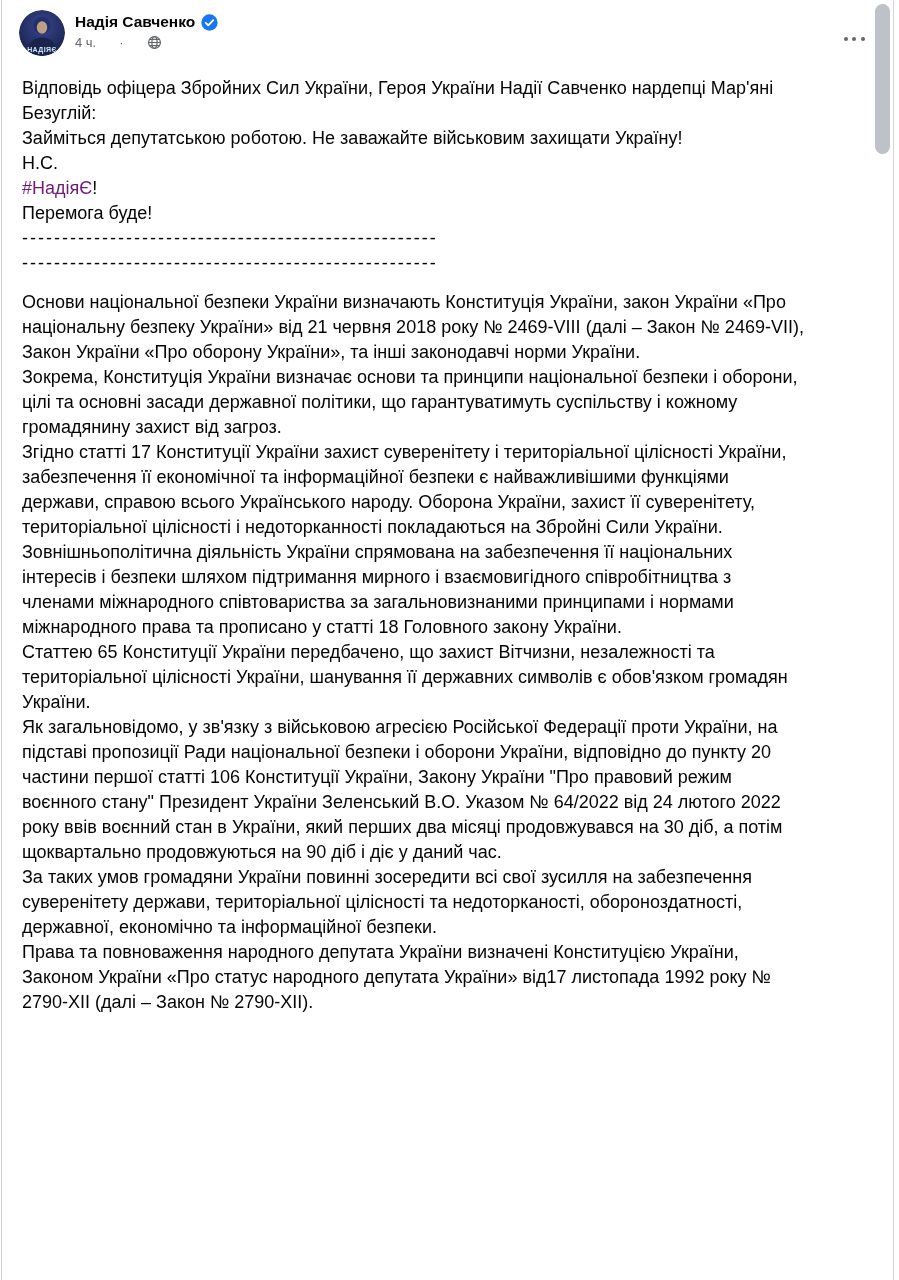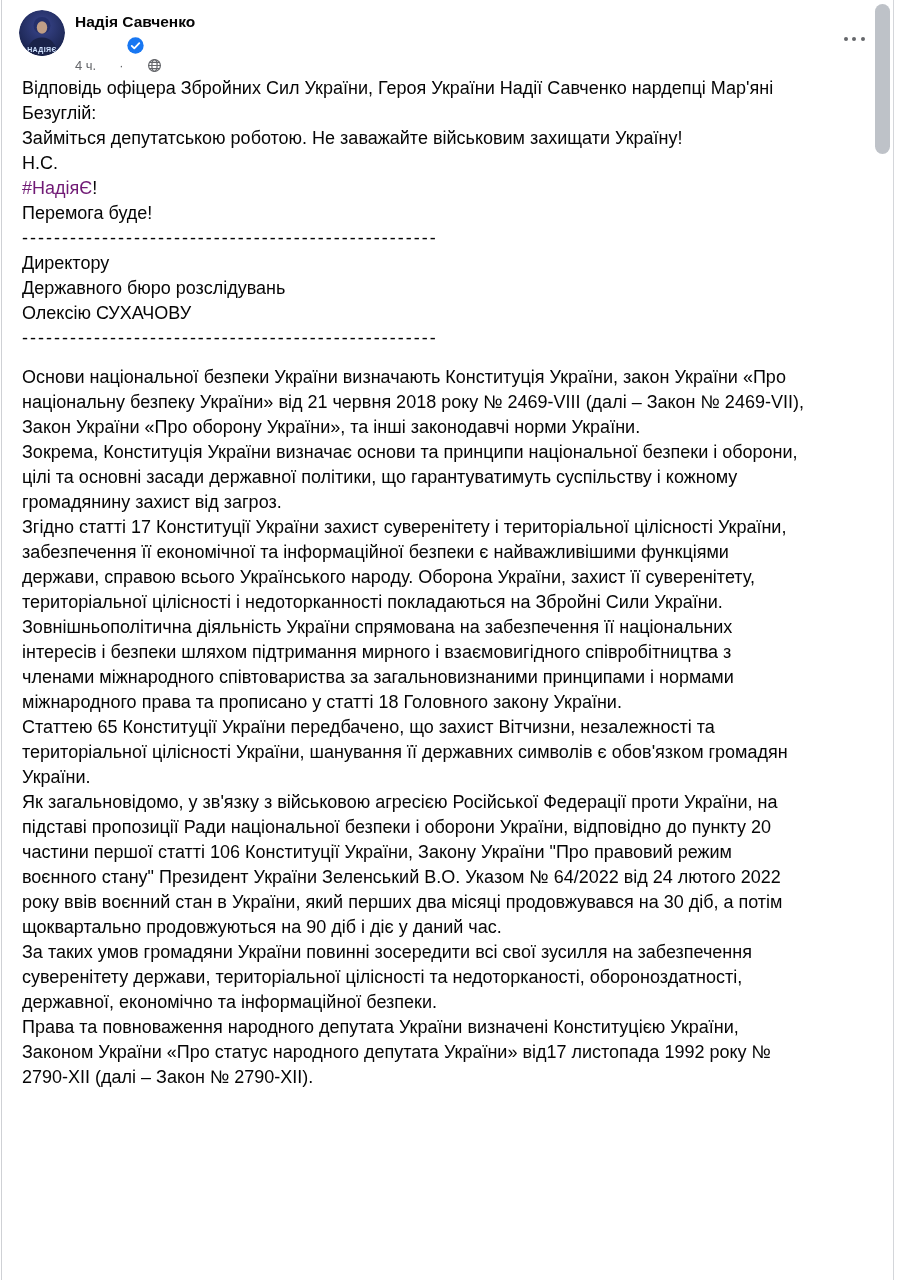--- a/index.html
+++ b/index.html
@@ -11,21 +11,21 @@
   .edge-left  { position:absolute; left:1px;  top:0; bottom:0; width:1px; background:#cfd1d5; }
   .edge-right { position:absolute; left:893px; top:0; bottom:0; width:1px; background:#d4d6da; }
   .scroll-thumb {
     position:absolute; right:9px; top:4px; width:15px; height:150px;
     border-radius:8px; background:#bec2c8;
   }
   
   .header { position:relative; height:76px; }
   .avatar { position:absolute; left:19px; top:10px; width:46px; height:46px; border-radius:50%; overflow:hidden; cursor:pointer; }
   .header-text { position:absolute; left:75px; top:13px; }
-  .name-row { display:flex; align-items:center; gap:6px;flex-direction:column; }
+  .name-row { display:flex; align-items:center; gap:6px; }
   .name { font-size:15.5px; font-weight:700; color:#050505; cursor:pointer; }
   .badge { width:17px; height:17px; display:block; }
   .meta-row { display:flex; align-items:center; gap:23px; margin-top:4px; color:#65676B; font-size:13px; }
   .more-btn { position:absolute; right:27px; top:31px; width:36px; height:16px;
     display:flex; align-items:center; justify-content:center; gap:4.5px; cursor:pointer; }
   .more-btn .dot { width:4px; height:4px; border-radius:50%; background:#65676B; }
   
   .post { padding:0 32px 0 22px; font-size:18px; line-height:25px; color:#050505; }
   .para { margin:0; white-space:pre-line; }
   .gap { margin-top:14px; }
@@ -94,23 +94,20 @@
 
   <div class="post">
     <p class="para"><span>Відповідь офіцера Збройних Сил України, Героя України Надії Савченко нардепці Мар'яні
 Безуглій:
 Займіться депутатською роботою. Не заважайте військовим захищати Україну!
 Н.С.
 </span><a class="hashtag">#НадіяЄ</a><span>!
 Перемога буде!</span></p>
 
     <div class="para dashes">----------------------------------------------------</div>
-    <div class="para">Директору
-Державного бюро розслідувань
-Олексію СУХАЧОВУ</div>
     <div class="para dashes">----------------------------------------------------</div>
 
     <p class="para gap">Основи національної безпеки України визначають Конституція України, закон України «Про
 національну безпеку України» від 21 червня 2018 року № 2469-VIII (далі – Закон № 2469-VII),
 Закон України «Про оборону України», та інші законодавчі норми України.
 Зокрема, Конституція України визначає основи та принципи національної безпеки і оборони,
 цілі та основні засади державної політики, що гарантуватимуть суспільству і кожному
 громадянину захист від загроз.
 Згідно статті 17 Конституції України захист суверенітету і територіальної цілісності України,
 забезпечення її економічної та інформаційної безпеки є найважливішими функціями

